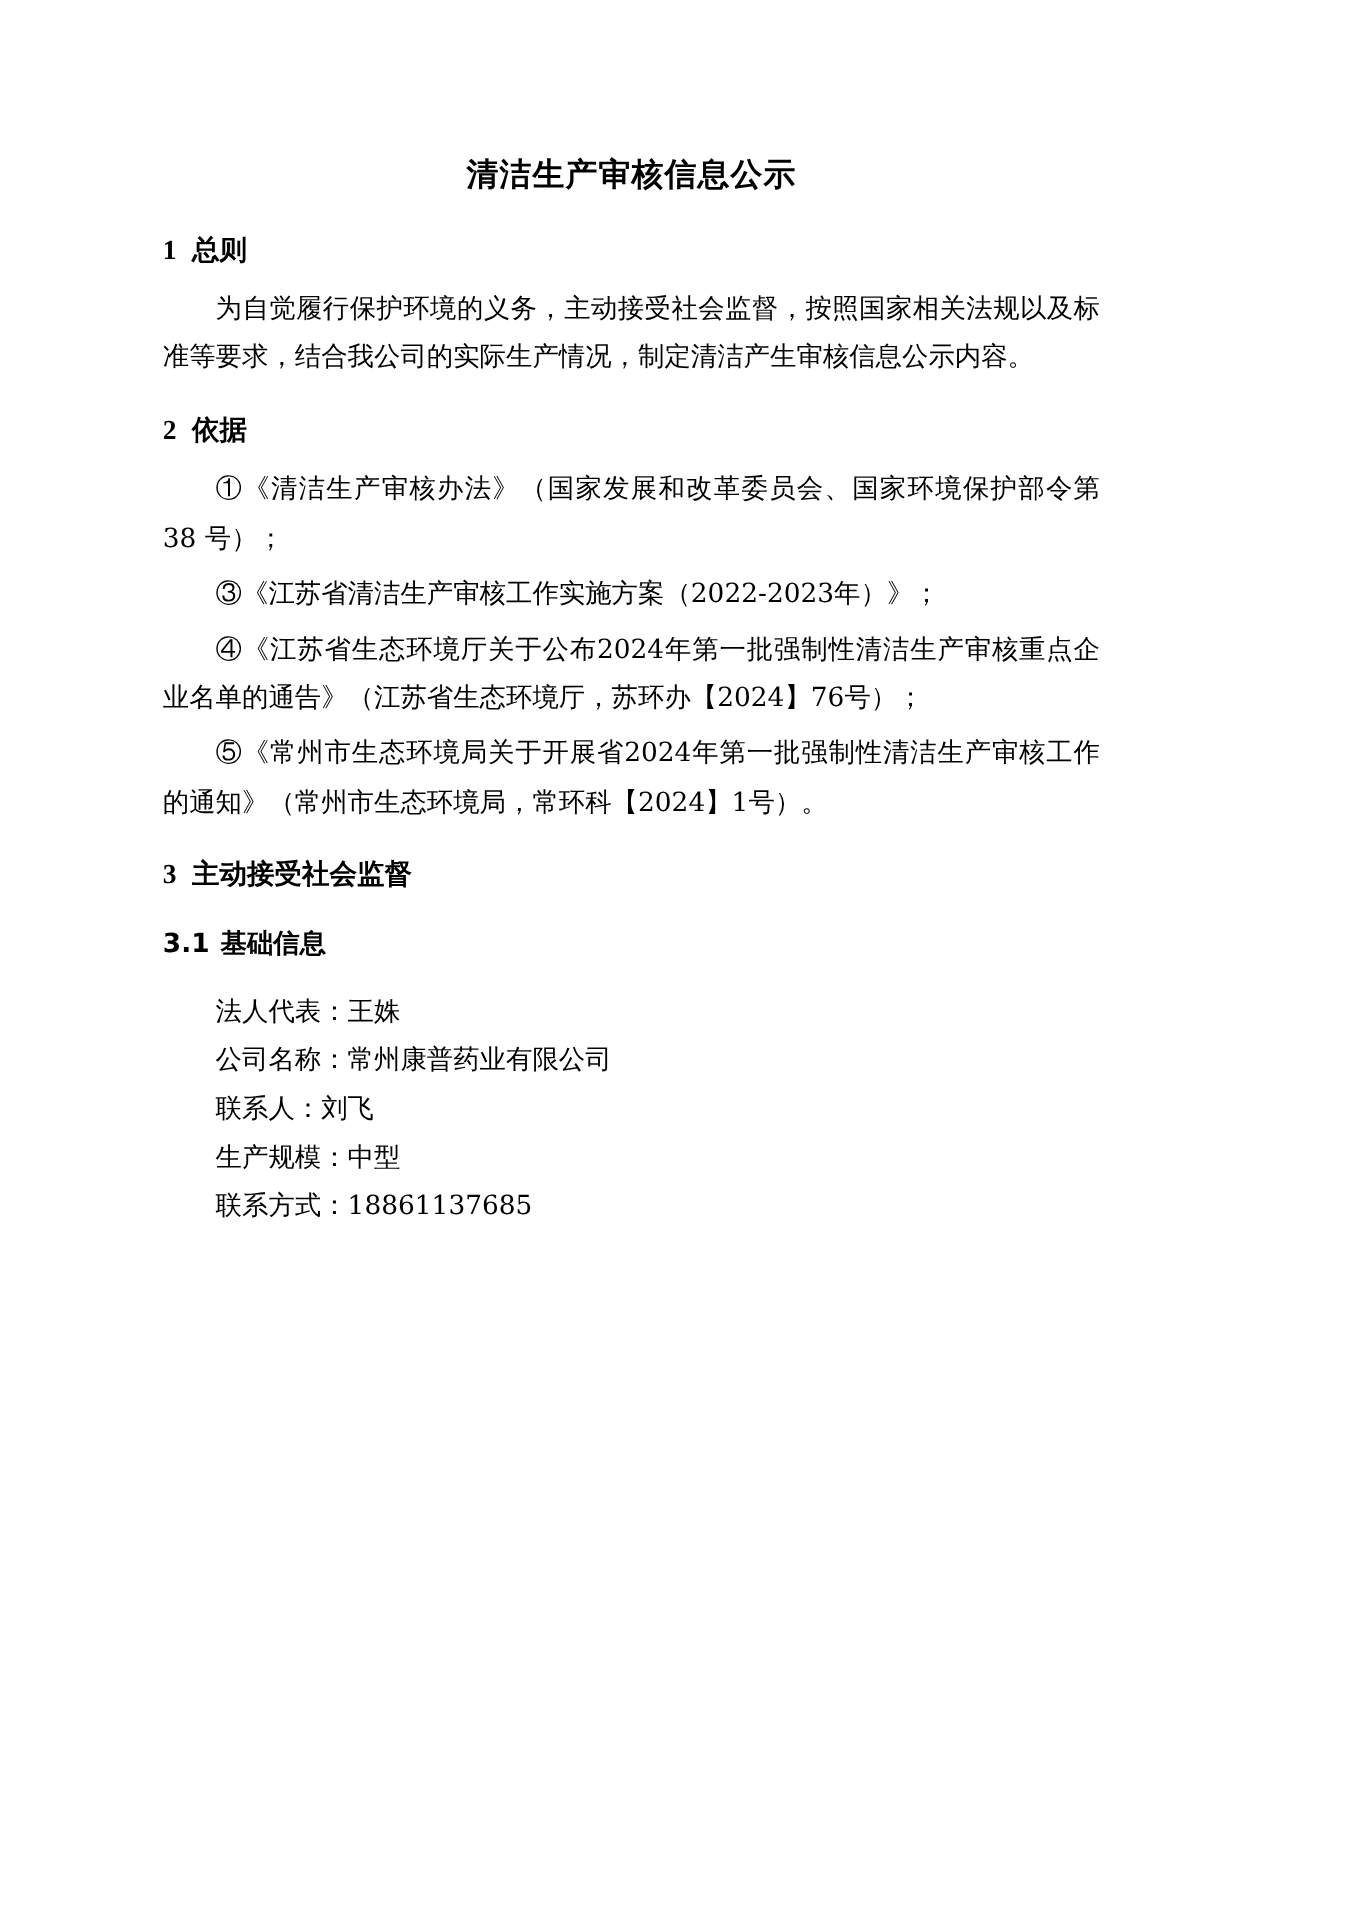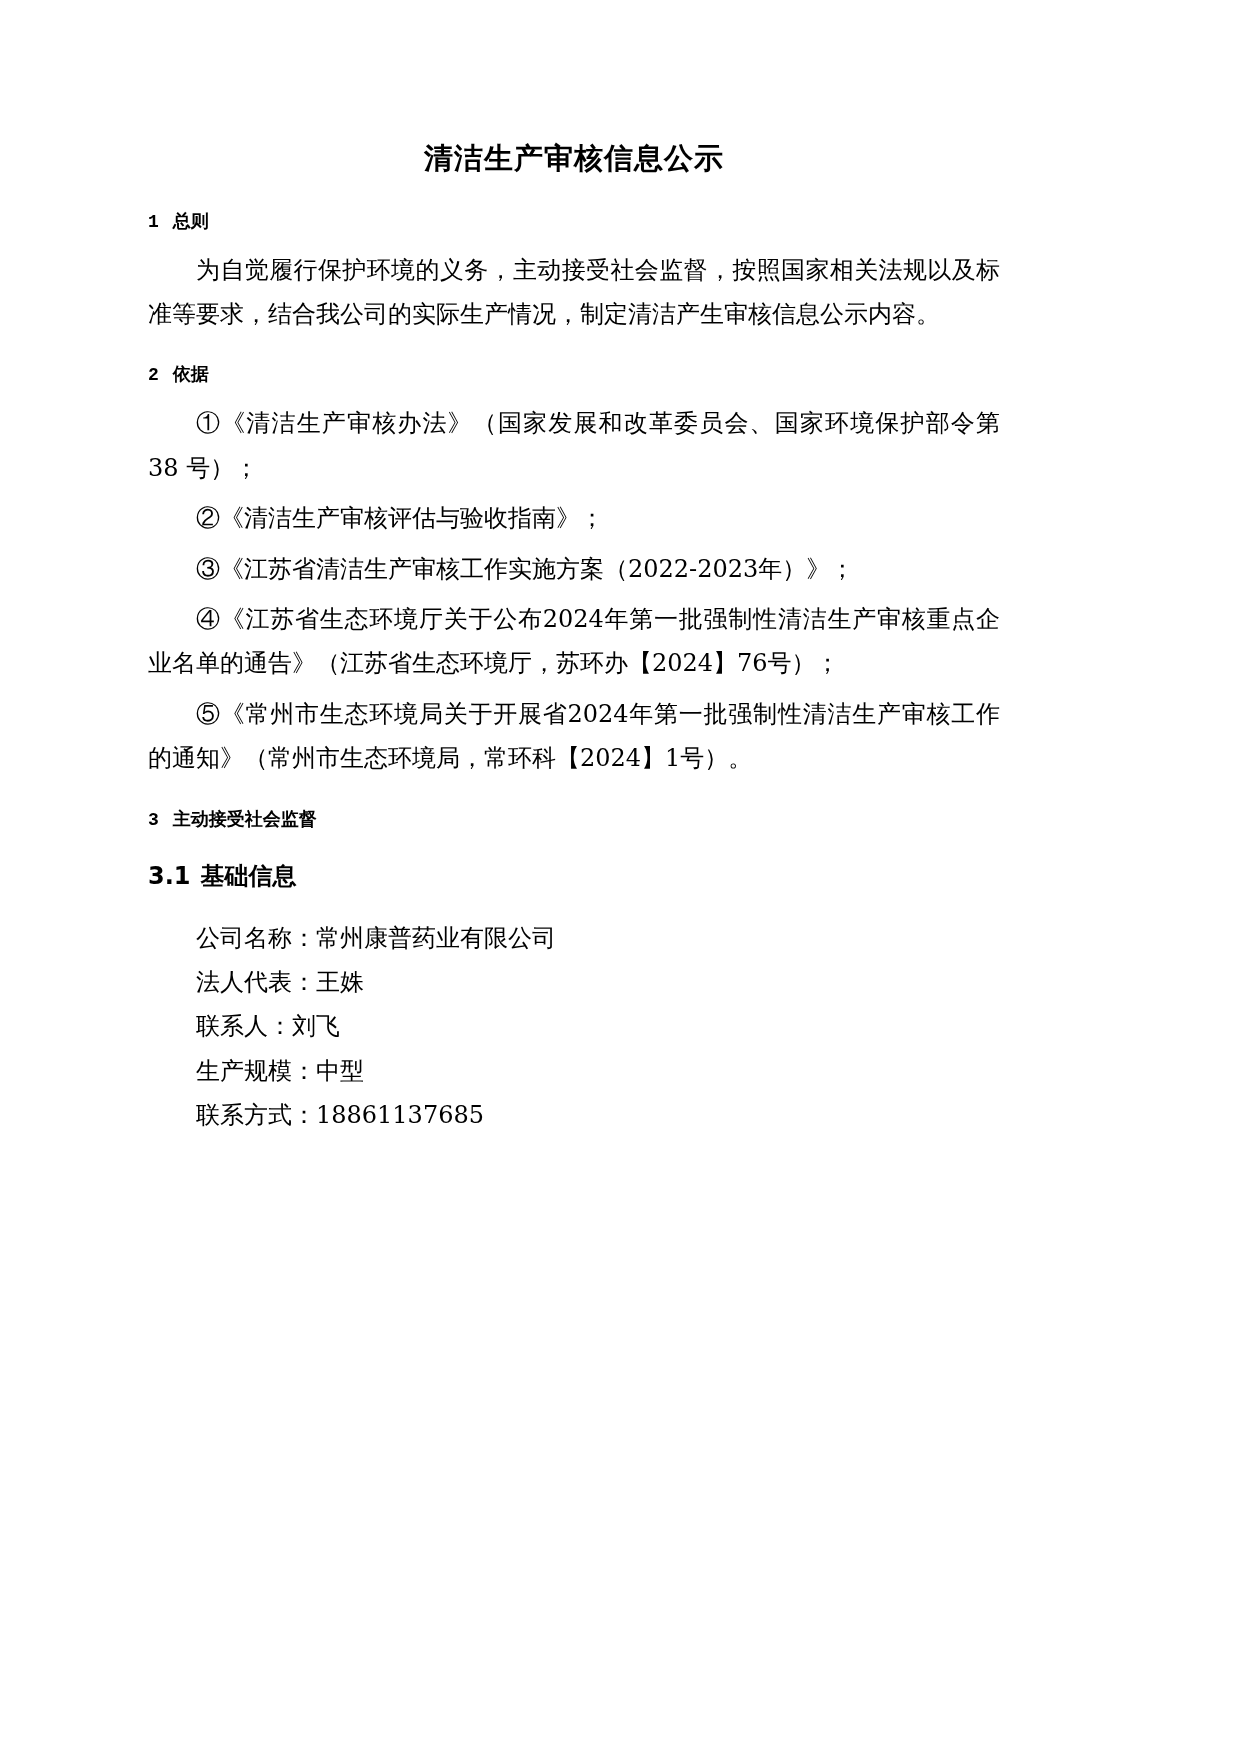--- a/index.html
+++ b/index.html
@@ -23,23 +23,23 @@
   .doc-title {
     text-align: center;
     font-family: "DejaVu Sans", "Liberation Sans", sans-serif;
     font-weight: bold;
     font-size: 29px;
     letter-spacing: 1px;
     margin: 12px 0 30px 0;
     line-height: 1.4;
   }
   .h1 {
-    font-family: Liberation Mono, monospace;
+    font-family: Liberation Serif, serif;
     font-weight: bold;
-    font-size: 18px;
+    font-size: 25px;
     margin: 26px 0 12px 0;
     line-height: 1.5;
   }
   .h1 .num {
     margin-right: 14px;
   }
   .h2 {
     font-family: "DejaVu Sans", "Liberation Sans", sans-serif;
     font-weight: bold;
     font-size: 24px;
@@ -76,34 +76,33 @@
 
   <div class="h1">
     <span class="num">1</span><span>总则</span>
   </div>
   <p class="body-text">为自觉履行保护环境的义务，主动接受社会监督，按照国家相关法规以及标准等要求，结合我公司的实际生产情况，制定清洁产生审核信息公示内容。</p>
 
   <div class="h1">
     <span class="num">2</span><span>依据</span>
   </div>
   <p class="body-text">①《清洁生产审核办法》（国家发展和改革委员会、国家环境保护部令第 38 号）；</p>
-  <p class="body-text">②《清洁生产审核评估与验收指南》；</p>
   <p class="body-text">③《江苏省清洁生产审核工作实施方案（2022-2023年）》；</p>
   <p class="body-text">④《江苏省生态环境厅关于公布2024年第一批强制性清洁生产审核重点企业名单的通告》（江苏省生态环境厅，苏环办【2024】76号）；</p>
   <p class="body-text">⑤《常州市生态环境局关于开展省2024年第一批强制性清洁生产审核工作的通知》（常州市生态环境局，常环科【2024】1号）。</p>
 
   <div class="h1">
     <span class="num">3</span><span>主动接受社会监督</span>
   </div>
 
   <div class="h2">
     <span class="num">3.1</span><span>基础信息</span>
   </div>
 
   <div class="info-list">
+    <p class="info-line">法人代表：王姝</p>
     <p class="info-line">公司名称：常州康普药业有限公司</p>
-    <p class="info-line">法人代表：王姝</p>
     <p class="info-line">联系人：刘飞</p>
     <p class="info-line">生产规模：中型</p>
     <p class="info-line">联系方式：18861137685</p>
   </div>
 
 </div>
 
 </body></html>

